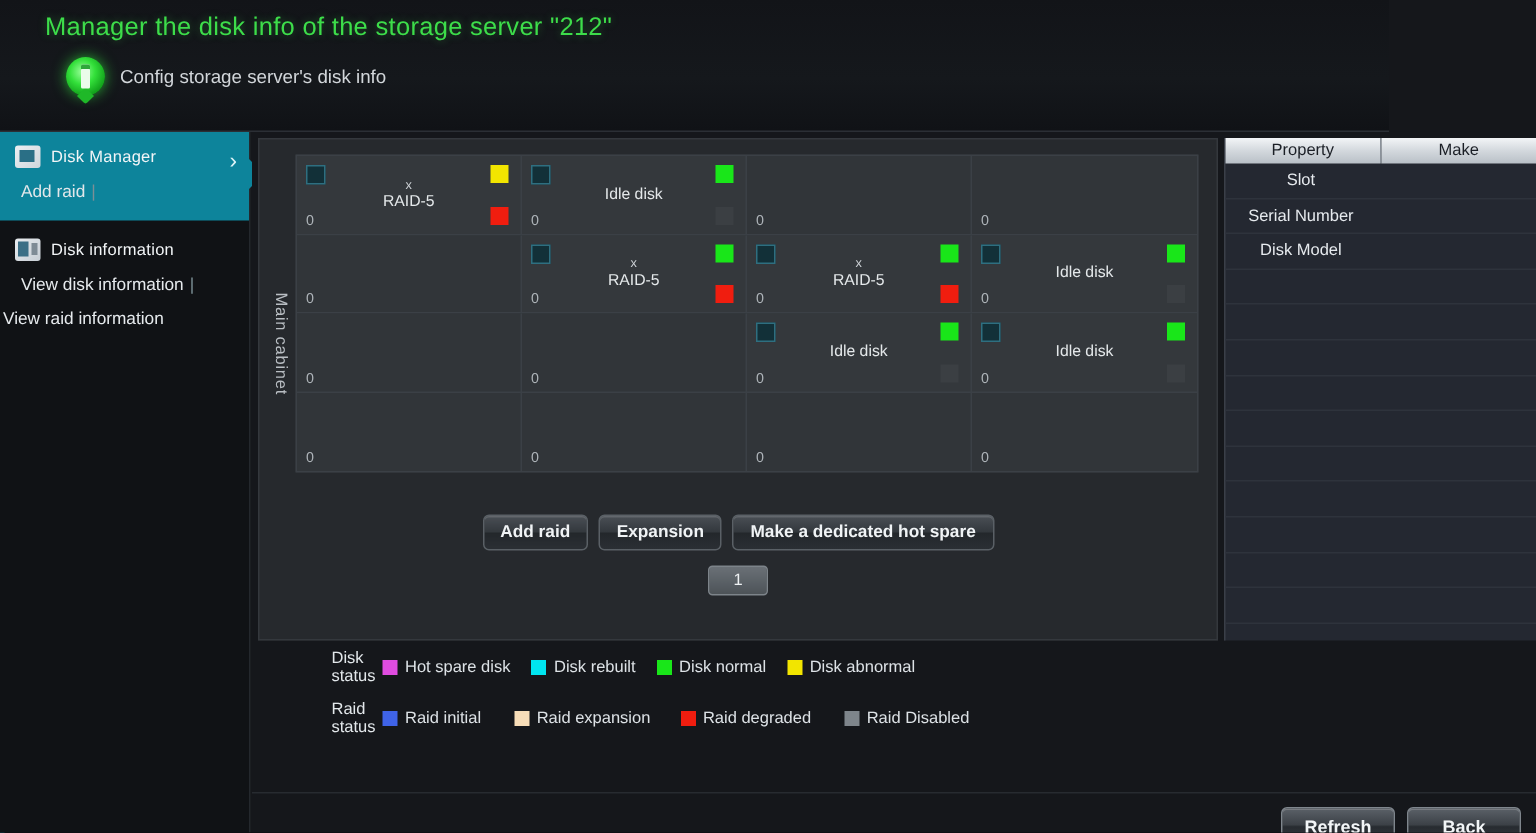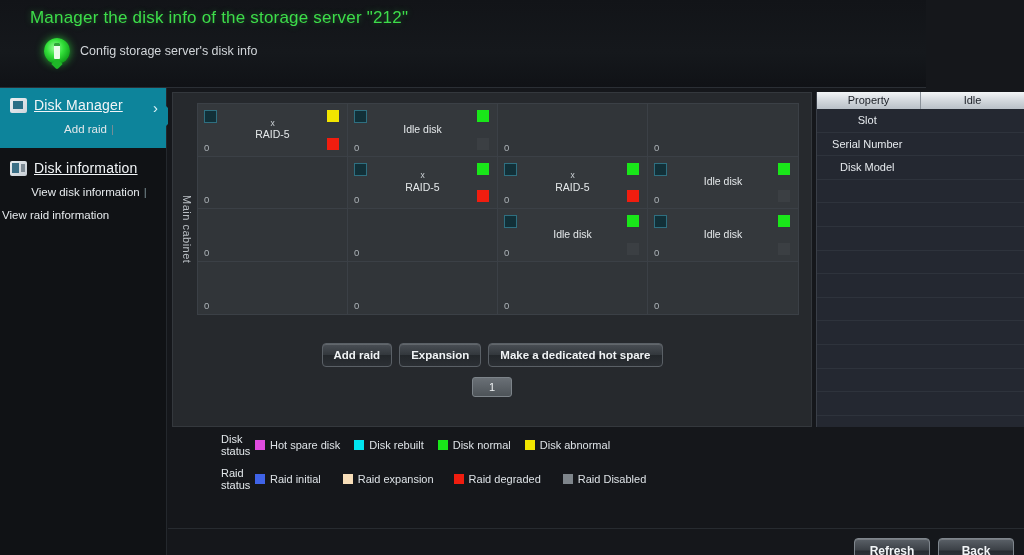--- a/index.html
+++ b/index.html
@@ -61,29 +61,29 @@
   .side-ico::before {
     content: ""; position: absolute; left: 3px; top: 3px; width: 10px; height: 8px;
     background: #2a6f86;
   }
   .side-ico.info { background: linear-gradient(135deg,#e8ecef 0%,#c7ced5 100%); }
   .side-ico.info::before { background: #3b6f86; left: 2px; top: 2px; width: 7px; height: 10px; }
   .side-ico.info::after {
     content: ""; position: absolute; right: 2px; top: 3px; width: 4px; height: 8px;
     background: #7e8b95;
   }
-  .side-title { font-size: 14px; color: #f2f5f7; letter-spacing: .2px; text-decoration: underline; }
+  .side-title { font-size: 11px; color: #f2f5f7; letter-spacing: .2px; }
   .side-chevron { position: absolute; right: 8px; top: 12px; color: #dff4f8; font-size: 15px; line-height: 1; }
   .side-links { padding: 1px 0 9px 0; line-height: 1.45; }
   .side-links .ln {
     display: inline-block; font-size: 11.5px; color: #e2e7ea; padding: 0 2px;
   }
   .side-links .sep { color: #7c8f96; font-size: 11.5px; padding: 0 2px; }
   .side-links .ln.hl { color: #c8ff2e; font-weight: bold; }
-  .side-links .row1 { padding-left: 12px; text-align: center; }
+  .side-links .row1 { padding-left: 12px; }
   .side-links .row2 { padding-left: 0px; }
   .side-group.plain .side-head { padding-top: 12px; }
   .side-group.plain .ln { color: #e6eaed; }
 
   
   .content { position: absolute; left: 168px; top: 88px; width: 856px; height: 467px; background: #15171b; }
 
   .grid-panel {
     position: absolute; left: 4px; top: 4px; width: 640px; height: 335px;
     background: #26292d; border: 1px solid #34383d;
@@ -361,21 +361,21 @@
               <span class="swatch" style="background:#7e858b"></span>
               <span>Raid Disabled</span>
             </span>
           </span>
       </div>
     </div>
 
     <div class="prop-panel">
       <div class="prop-head">
         <div class="th">Property</div>
-        <div class="th">Idle</div>
+        <div class="th">Make</div>
       </div>
       <div class="prop-body" id="prop-body">
           <div class="prop-row">
             <span class="pc">Slot</span>
             <span class="pc val"></span>
           </div>
           <div class="prop-row">
             <span class="pc">Serial Number</span>
             <span class="pc val"></span>
           </div>

